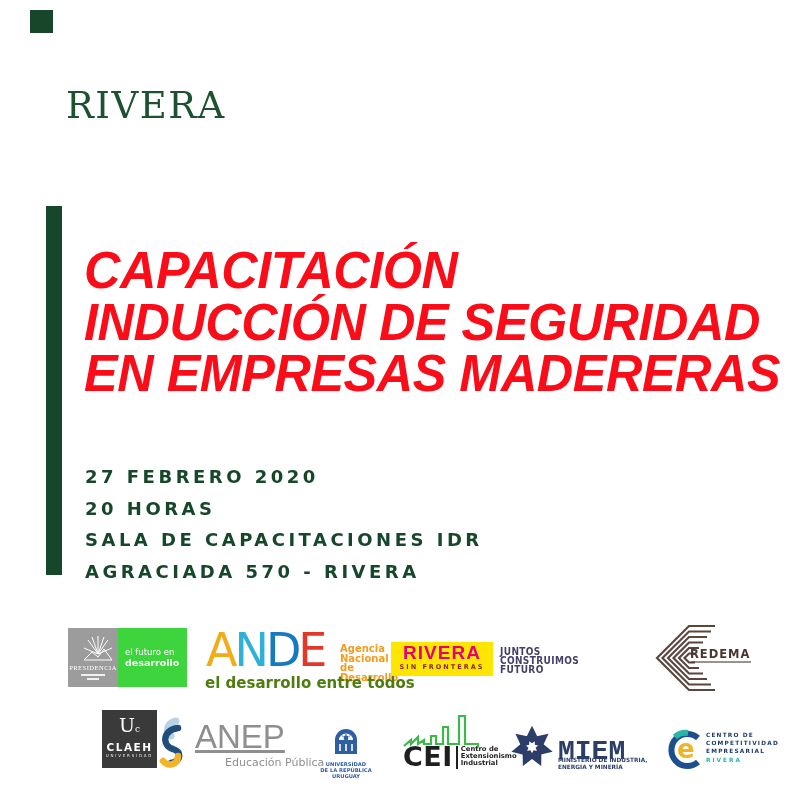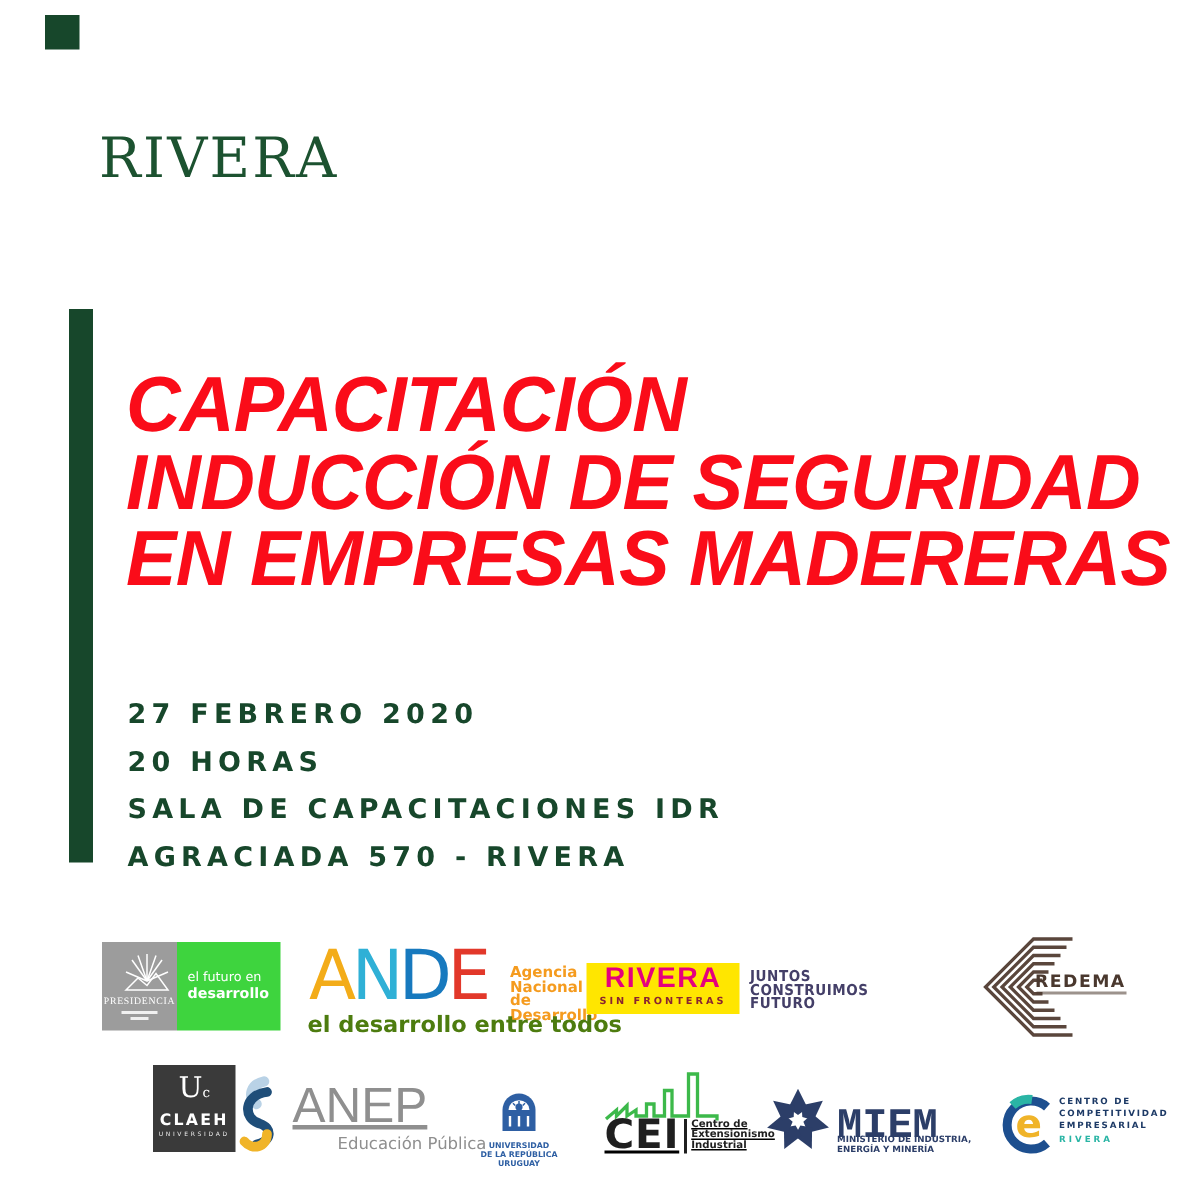--- a/index.html
+++ b/index.html
@@ -66,21 +66,21 @@
 
   .anep{left:154px;top:716px;}
   .anep-name{position:absolute;left:41px;top:6px;color:#8f8f8f;font-size:33px;line-height:30px;
              font-family:"Liberation Sans",sans-serif;text-decoration:underline;}
   .anep-sub{position:absolute;left:42px;top:40px;color:#8f8f8f;font-size:11px;white-space:nowrap;margin-left:29px;}
 
   .udelar{left:315px;top:727px;width:62px;text-align:center;color:#2e5fa3;}
   .udelar-text{margin-top:2px;font-weight:700;font-size:5.2px;line-height:6px;}
 
   .cei{left:402px;top:712px;}
-  .cei-row{position:absolute;left:1px;top:32px;display:flex;align-items:flex-start;text-decoration:underline;}
+  .cei-row{position:absolute;left:1px;top:32px;display:flex;align-items:flex-start;}
   .cei-name{font-weight:700;font-size:27px;line-height:26px;color:#1f1f1f;letter-spacing:.5px;}
   .cei-div{width:2px;height:23px;background:#1f1f1f;margin:2px 3px 0 3px;}
   .cei-sub{font-weight:700;font-size:6.8px;line-height:7px;color:#1f1f1f;padding-top:2px;}
 
   .miem{left:509px;top:722px;}
   .miem-name{position:absolute;left:49px;top:14px;color:#2c3e68;font-weight:700;font-size:28px;font-family:Liberation Mono, monospace;}
   .miem-sub{position:absolute;left:49px;top:35px;color:#2c3e68;font-weight:700;
             font-size:5.8px;line-height:6.5px;white-space:nowrap;}
 
   .cce{left:665px;top:726px;}

